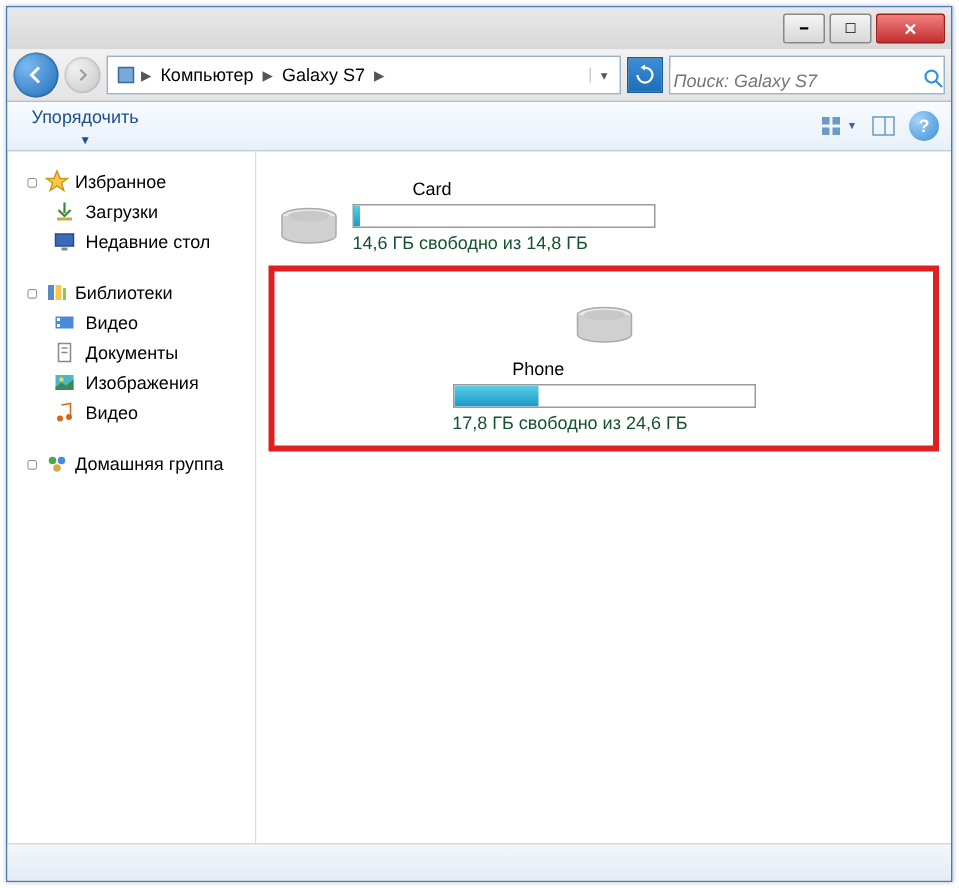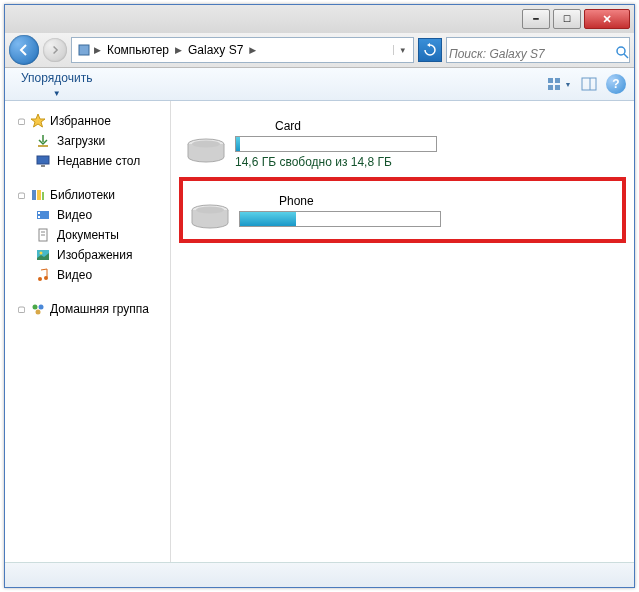--- a/index.html
+++ b/index.html
@@ -103,21 +103,21 @@
 .tree-group{margin-bottom:14px;}
 .tree-hdr{display:flex;align-items:center;gap:4px;padding:2px 4px 2px 12px;cursor:pointer;}
 .tree-item{display:flex;align-items:center;gap:6px;padding:2px 4px 2px 30px;cursor:pointer;white-space:nowrap;}
 .expander{width:9px;height:9px;color:#666;font-size:8px;display:flex;align-items:center;justify-content:center;}
 .icon16{width:16px;height:16px;display:flex;align-items:center;justify-content:center;flex-shrink:0;}
 .content{flex:1;background:#fff;padding:10px 8px;overflow:auto;}
 .drive{
   display:flex;align-items:center;gap:8px;
   padding:8px 6px;
 }
-.drive.highlight{border:4px solid #e02020;}
+.drive.highlight{border:4px solid #e02020;flex-direction:column;}
 .drive-icon{width:42px;height:42px;display:flex;align-items:flex-end;justify-content:center;}
 .drive-info{flex:1;}
 .drive-name{color:#000;margin-bottom:3px;margin-left:40px;}
 .drive-bar{width:200px;height:14px;border:1px solid #999;background:#fff;position:relative;overflow:hidden;}
 .drive-fill{height:100%;background:linear-gradient(#5ad0e8,#1a98c8);}
 .drive-status{color:#14532d;margin-top:3px;font-size:12px;}
 .status{height:24px;background:linear-gradient(#f2f6fa,#e4ecf4);border-top:1px solid #cdd;}
 
 .hd-svg{width:40px;height:28px;}
 </style>
@@ -339,20 +339,21 @@
               <ellipse cx="20" cy="7" rx="18" ry="5" fill="#e8e8e8" stroke="#aaa"></ellipse>
               <path d="M2 7 L2 20 A18 5 0 0 0 38 20 L38 7" fill="#d0d0d0" stroke="#aaa"></path>
               <ellipse cx="20" cy="7" rx="14" ry="3.5" fill="#c8c8c8"></ellipse>
             </svg>
         </div>
         <div class="drive-info">
           <div class="drive-name">Phone</div>
           <div class="drive-bar">
             <div class="drive-fill" style="width:28%"></div>
           </div>
+          <div class="drive-status">17,8 ГБ свободно из 24,6 ГБ</div>
         </div>
       </div>
 
     </div>
   </div>
 
   <div class="status"></div>
 </div>
 
 </body></html>

